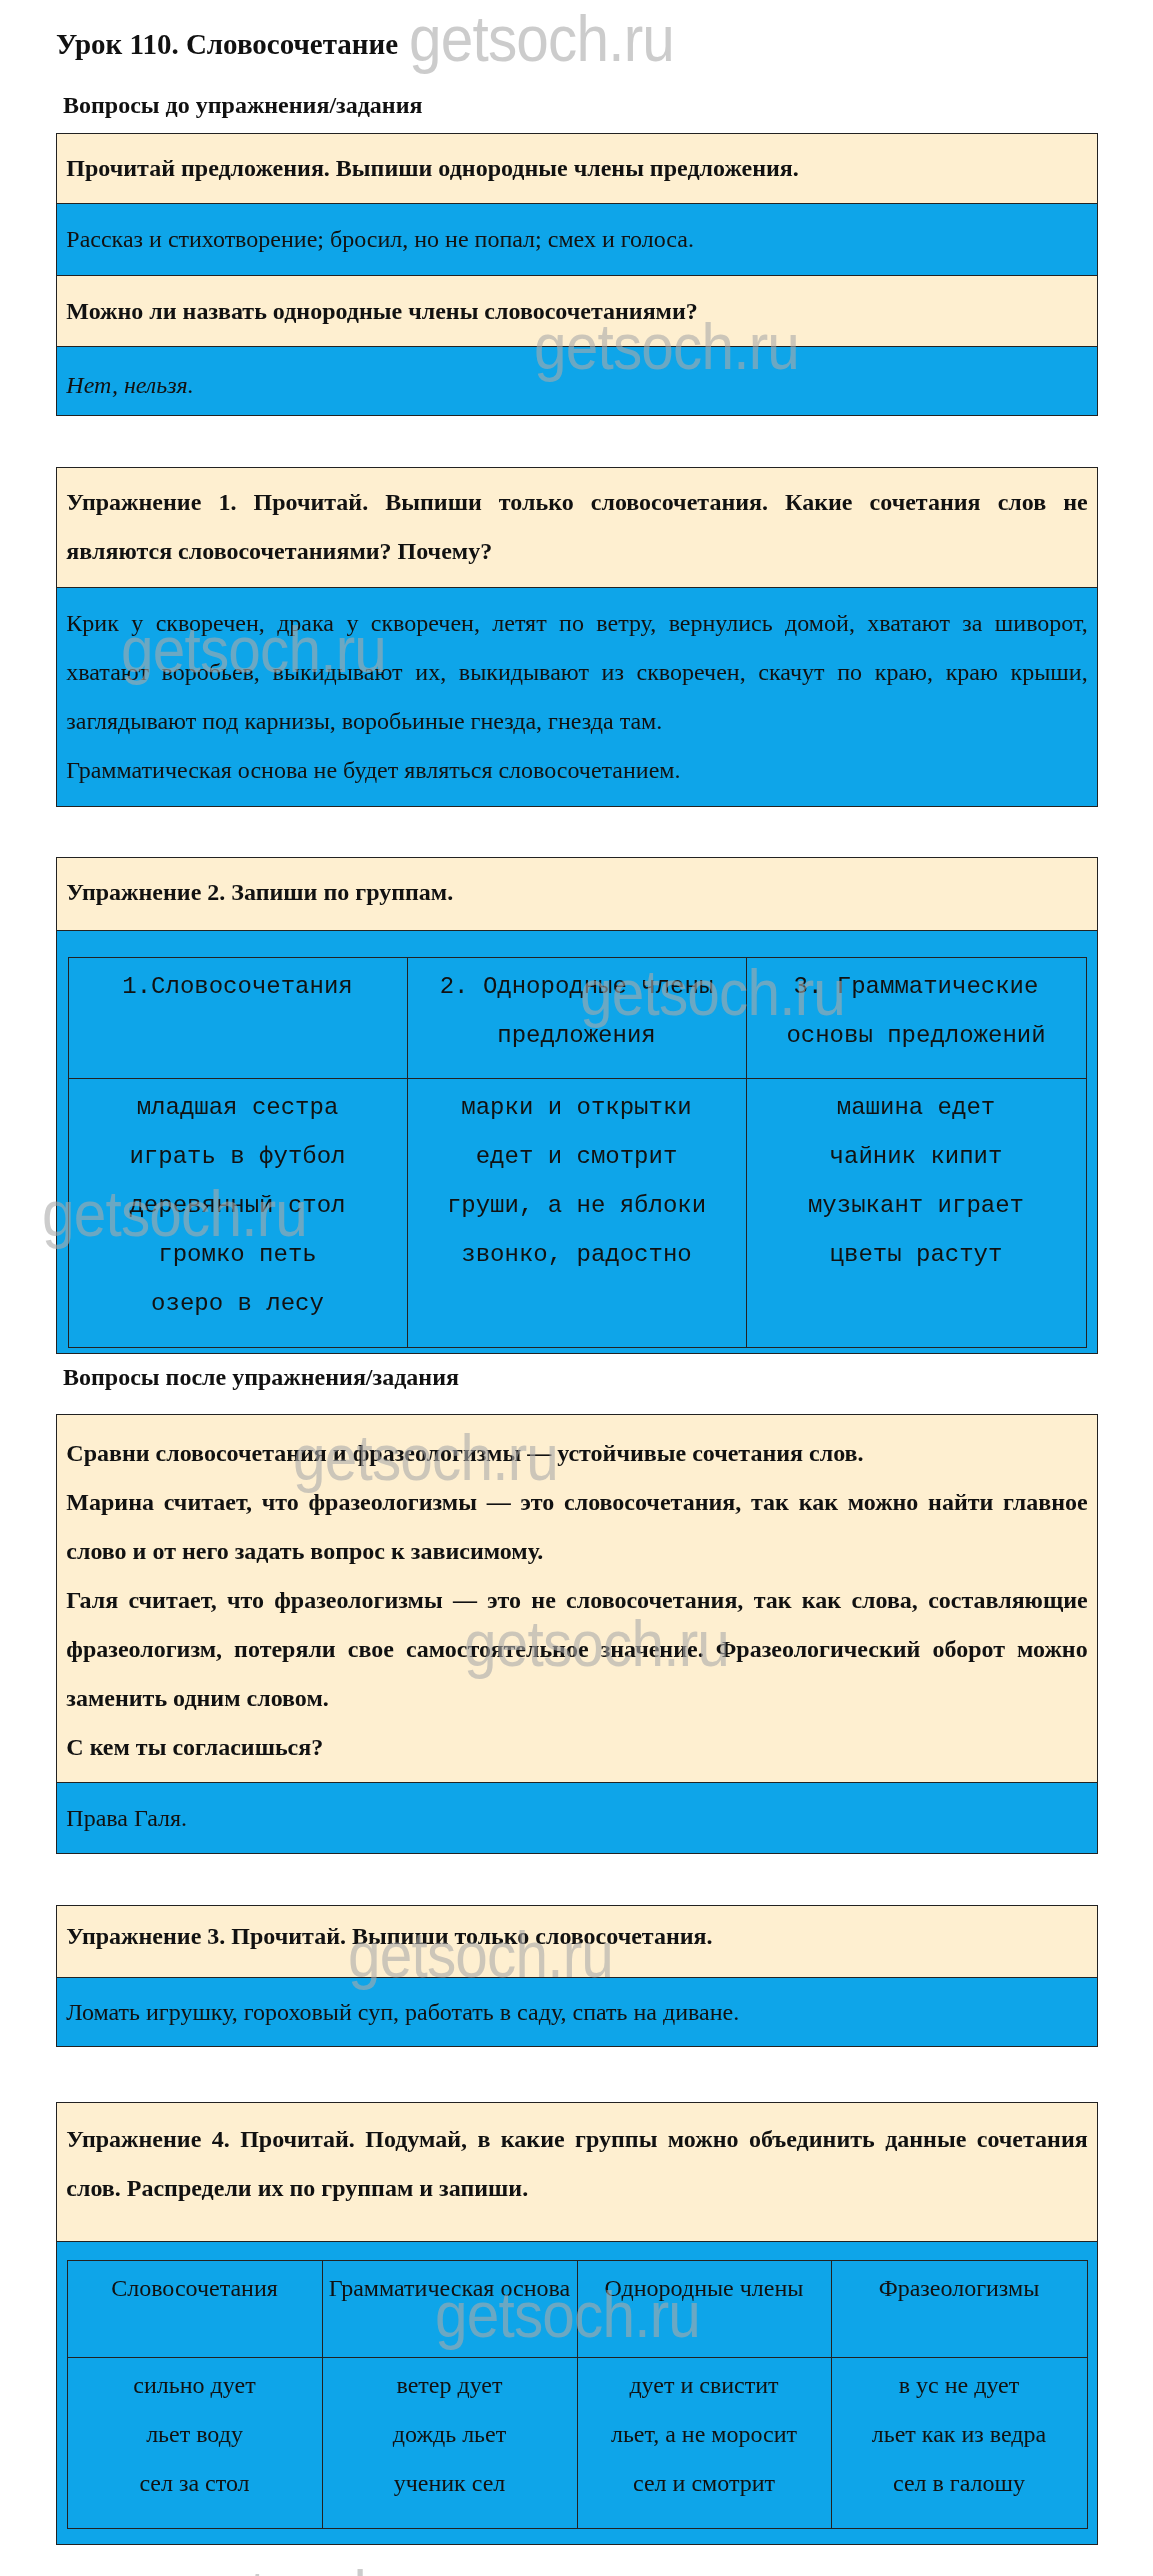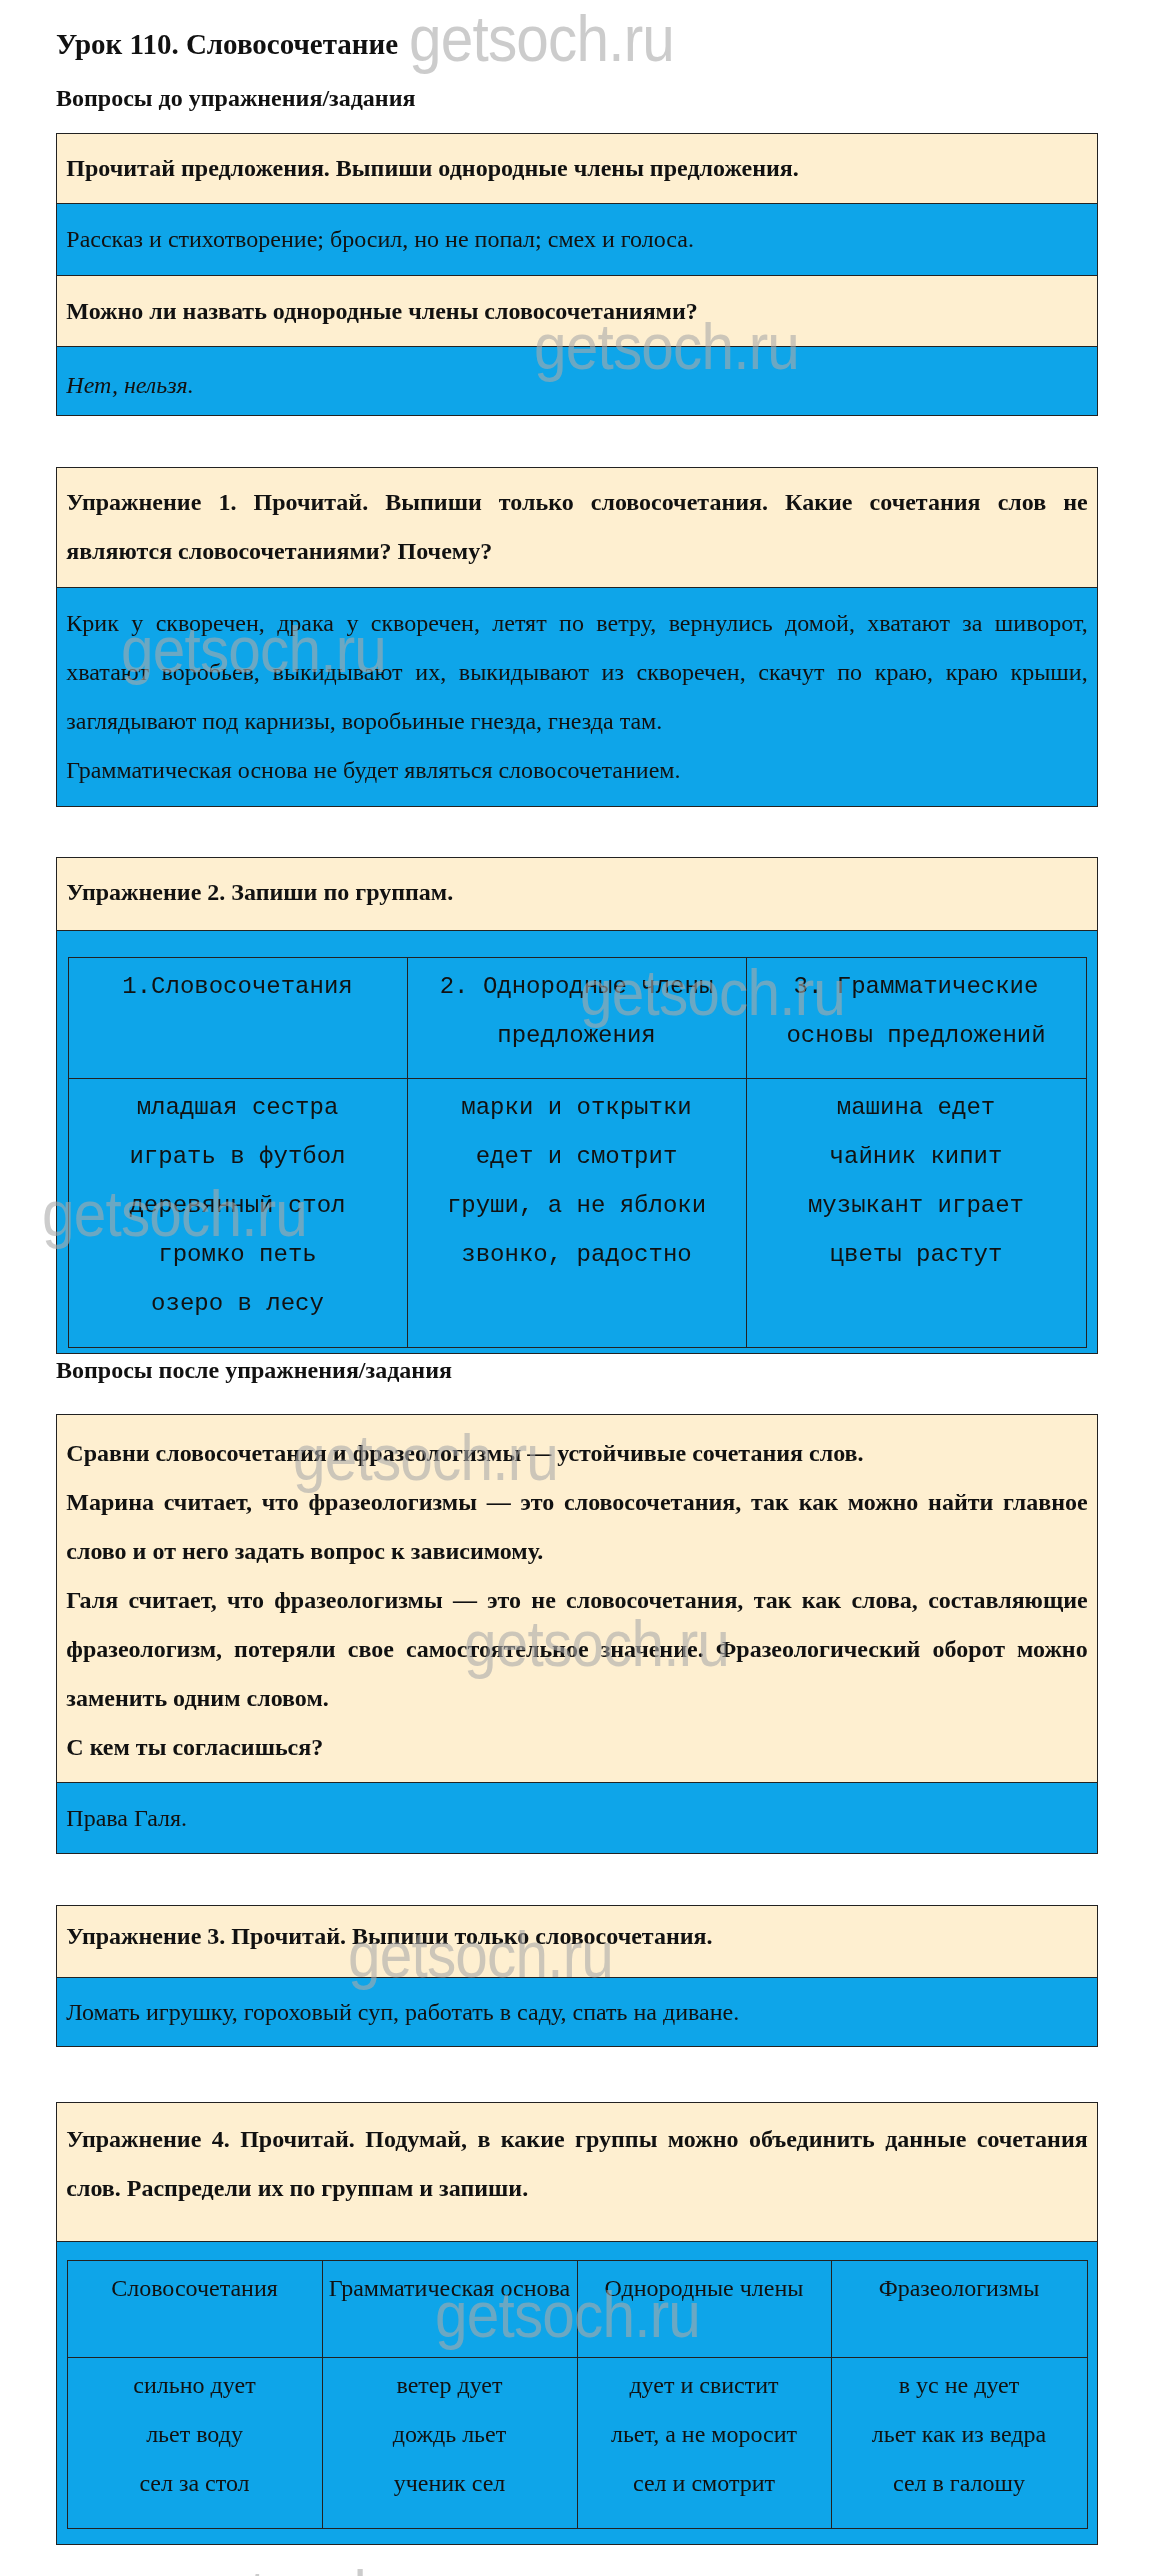--- a/index.html
+++ b/index.html
@@ -9,21 +9,21 @@
     color: #111111;
   }
   .page { position: absolute; left: 0; top: 0; width: 1153px; height: 2576px; }
 
   .lesson-title {
     position: absolute; left: 56px; top: 26px;
     font-size: 29px; font-weight: bold; line-height: 37px; margin: 0;
   }
   .section-heading {
     position: absolute; left: 56px;
-    font-size: 24px; font-weight: bold; line-height: 32px; margin: 0;
+    font-size: 24px; font-weight: bold; line-height: 32px; margin: 7px;
   }
 
   .box {
     position: absolute; left: 56px; width: 1042px;
     border: 1.9px solid #222; box-sizing: border-box; background: #0ea5e9;
   }
   .row { border-top: 1.9px solid #222; box-sizing: border-box; padding: 0 9.3px; }
   .row:first-child { border-top: none; }
   .row.q { background: #feefd0; }
   .row p { margin: 0; font-size: 24px; line-height: 49px; text-align: justify; }

